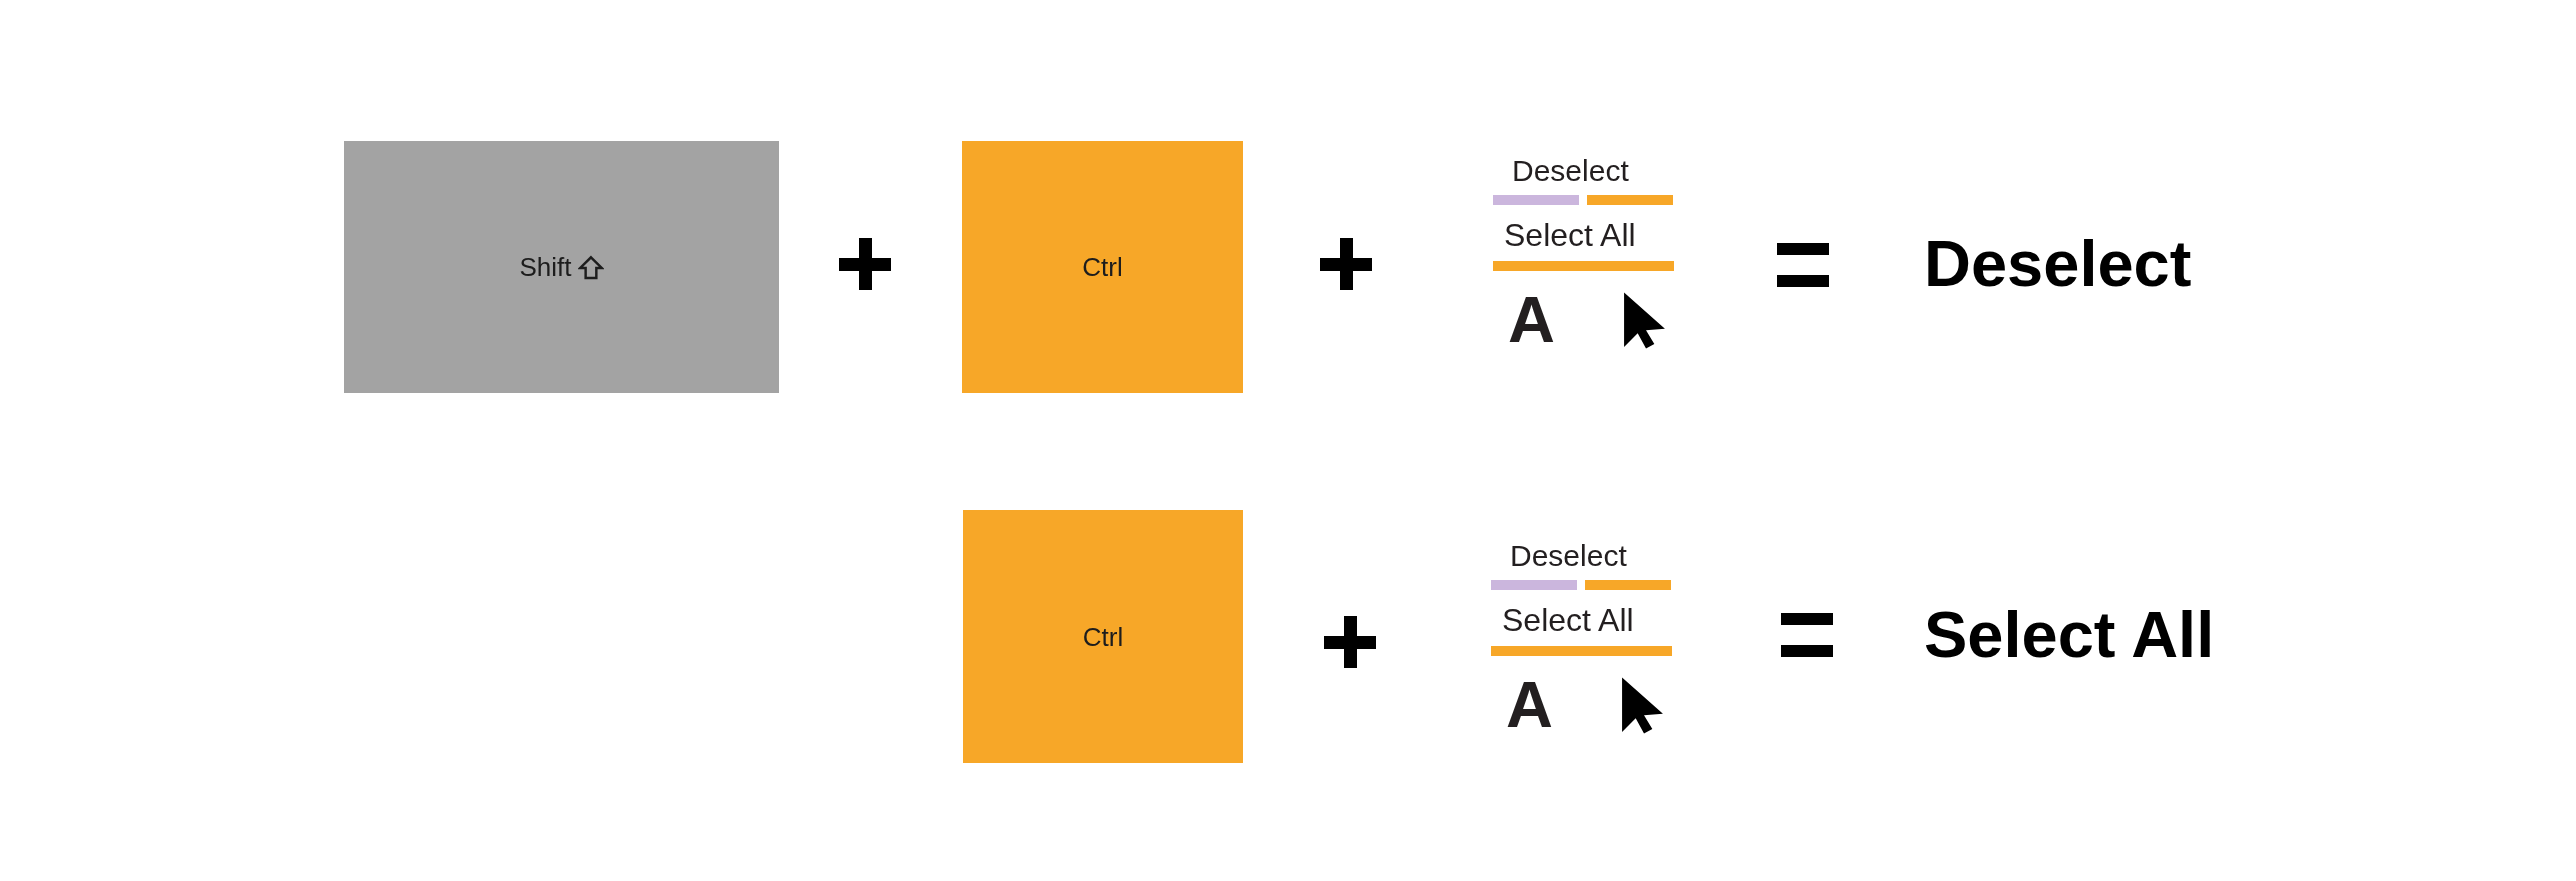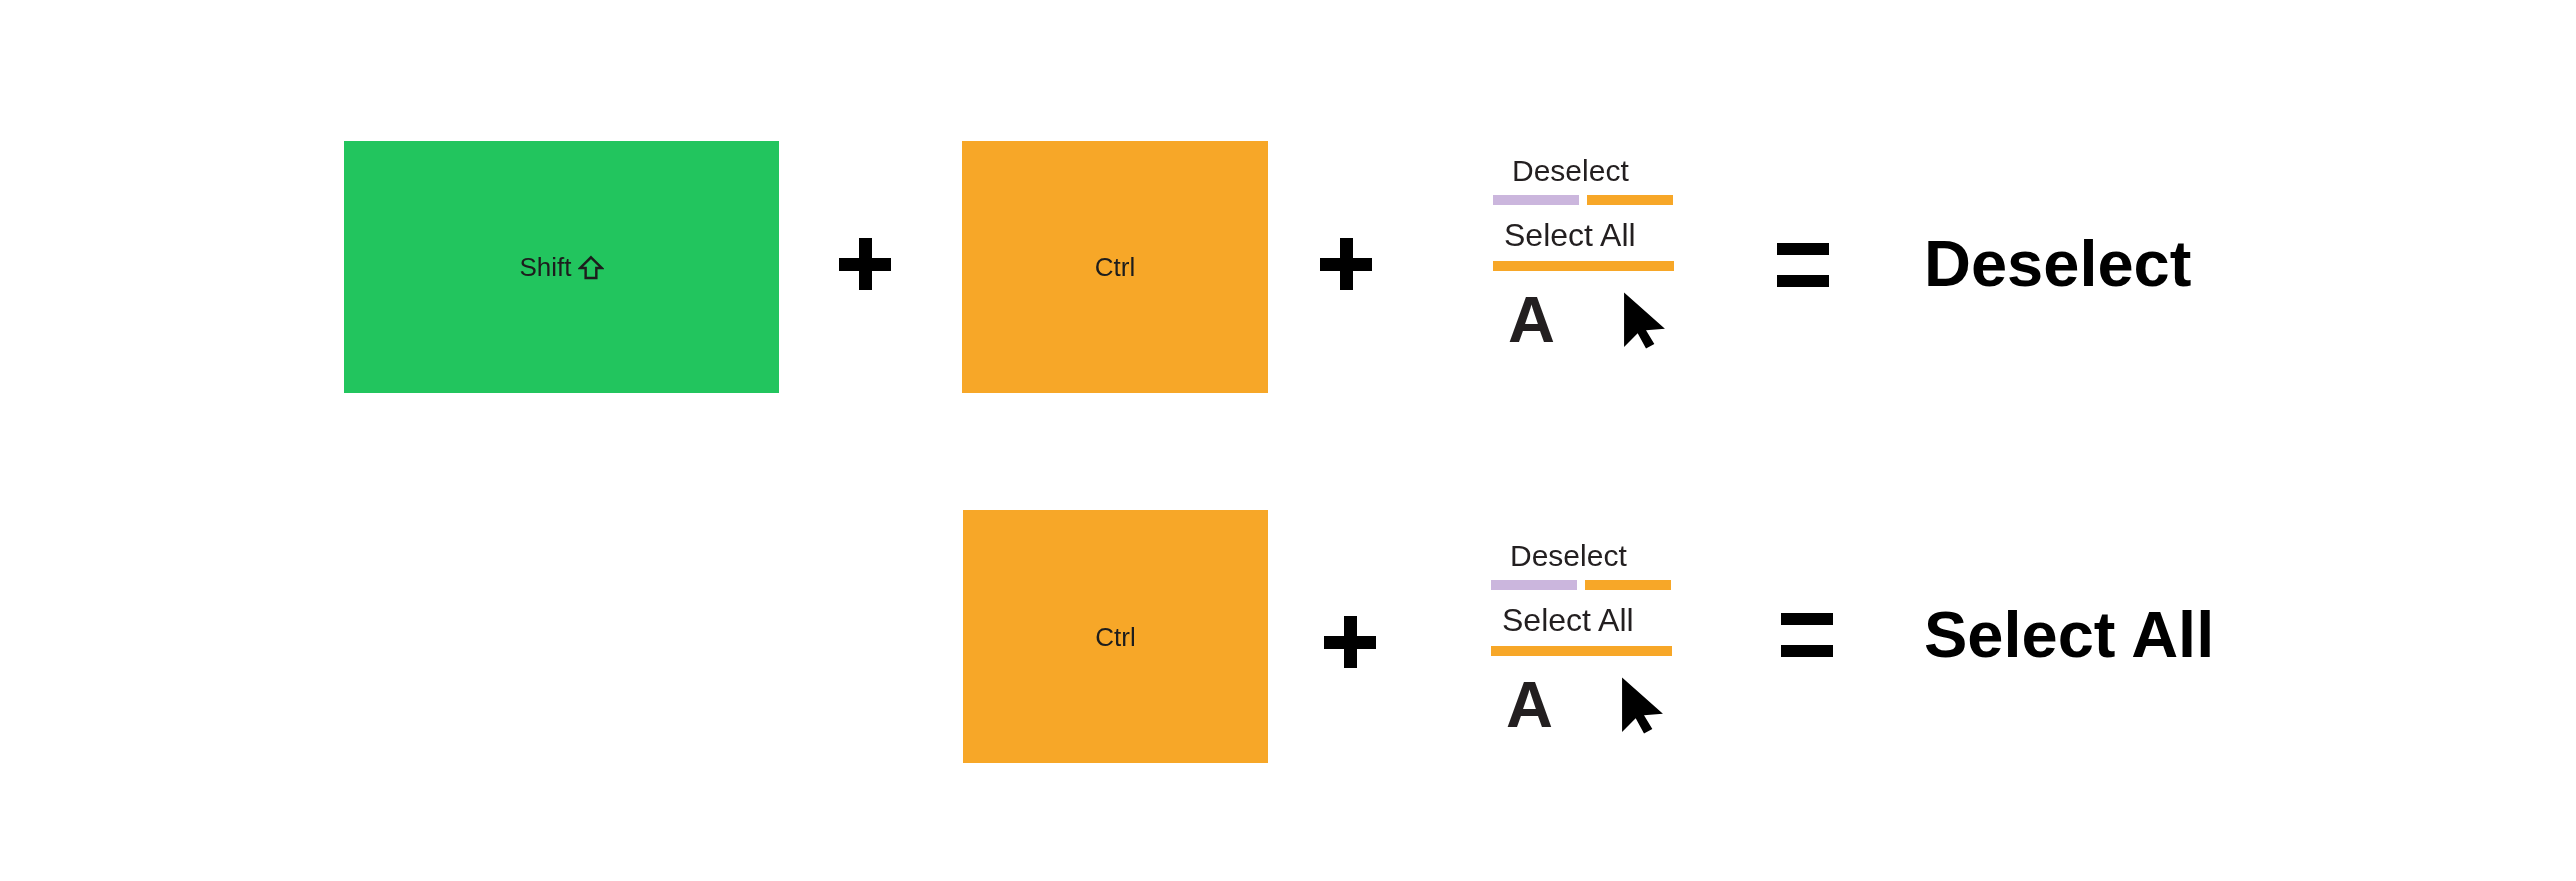--- a/index.html
+++ b/index.html
@@ -35,22 +35,22 @@
     transform: translate(-50%, -50%);
     white-space: nowrap;
     font-family: "Liberation Sans", sans-serif;
     color: #1d1d1d;
     line-height: 1;
     display: flex;
     align-items: center;
     gap: 6px;
   }
 
-  .shift-key { background: #22c55e; }
-  .ctrl-key  { background: #f7a728; padding-left: 25px; }
+  .shift-key { background: #a3a3a3; }
+  .ctrl-key  { background: #f7a728; }
 
   .shift-label { font-size: 26px; }
   .ctrl-label  { font-size: 26px; }
 
   .shift-arrow {
     display: inline-block;
     width: 26px;
     height: 26px;
     position: relative;
     top: 0.8px;

